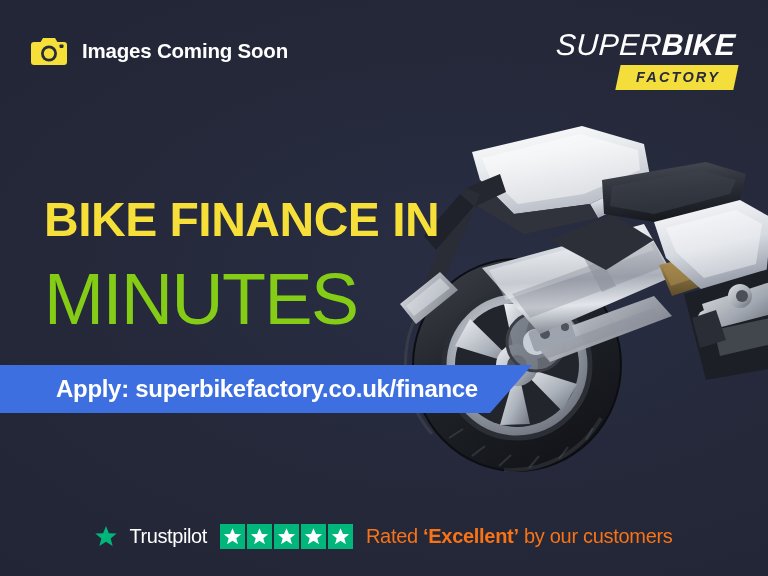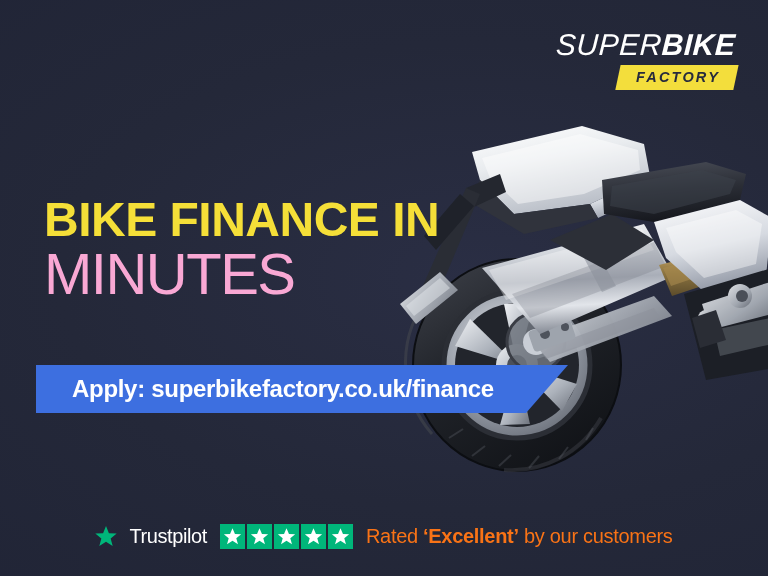--- a/index.html
+++ b/index.html
@@ -91,40 +91,39 @@
   }
   .headline-top {
     color:#F5DF38;
     font-size:48px;
     font-weight:bold;
     line-height:0.98;
     letter-spacing:-0.5px;
     white-space:nowrap;
   }
   .headline-main {
-    color:#f9a8d4;
-    font-size:58px;
+    color:#84cc16;
+    font-size:72px;
     font-weight:400;
     line-height:1.0;
     letter-spacing:-1.5px;
     white-space:nowrap;
-    margin-top:2px;
+    margin-top:20px;
   }
 
   
   .apply-banner {
     position:absolute;
     left:0; top:365px;
     width:532px; height:48px;
     background:#3D6FE0;
     display:flex; align-items:center;
-    padding-left:36px;
+    padding-left:56px;
     z-index:5;
     clip-path:polygon(0 0, 100% 0, calc(100% - 42px) 100%, 0 100%);
-    margin-left:36px;
   }
   .apply-text {
     color:#ffffff;
     font-size:24px;
     font-weight:bold;
     letter-spacing:-0.3px;
     white-space:nowrap;
   }
 
   
@@ -296,20 +295,31 @@
         <circle cx="386" cy="178" r="12"></circle>
         <circle cx="352" cy="200" r="8"></circle>
       </g>
       <circle cx="388" cy="178" r="6" fill="#4a4f58"></circle>
       <path d="M360 212 L416 200 L418 226 L366 238 Z" fill="#53585f" opacity="0.7"></path>
 
       <path d="M338 200 L362 192 L372 222 L346 230 Z" fill="#2a2d35"></path>
     </svg>
   </div>
 
+  <div class="coming-soon">
+    <span class="cam-icon-wrap">
+      <svg class="cam-icon" viewBox="0 0 38 30" xmlns="http://www.w3.org/2000/svg">
+        <path d="M13 2 h12 l2.4 4 H34 a3 3 0 0 1 3 3 v17 a3 3 0 0 1 -3 3 H4 a3 3 0 0 1 -3 -3 V9 a3 3 0 0 1 3 -3 h6.6 Z" fill="#F5DF38"></path>
+        <circle cx="19" cy="17.5" r="8" fill="#272b3d"></circle>
+        <circle cx="19" cy="17.5" r="5.2" fill="#F5DF38"></circle>
+        <rect x="29.5" y="8.5" width="4" height="3.4" rx="0.8" fill="#272b3d"></rect>
+      </svg>
+    </span>
+    <span class="coming-soon-label">Images Coming Soon</span>
+  </div>
 
   <div class="brand-logo">
     <div class="brand-wordmark">
       <span class="brand-super">SUPER</span>
         <span class="brand-bike">BIKE</span>
     </div>
     <div class="brand-sub">
       <span>FACTORY</span>
     </div>
   </div>

